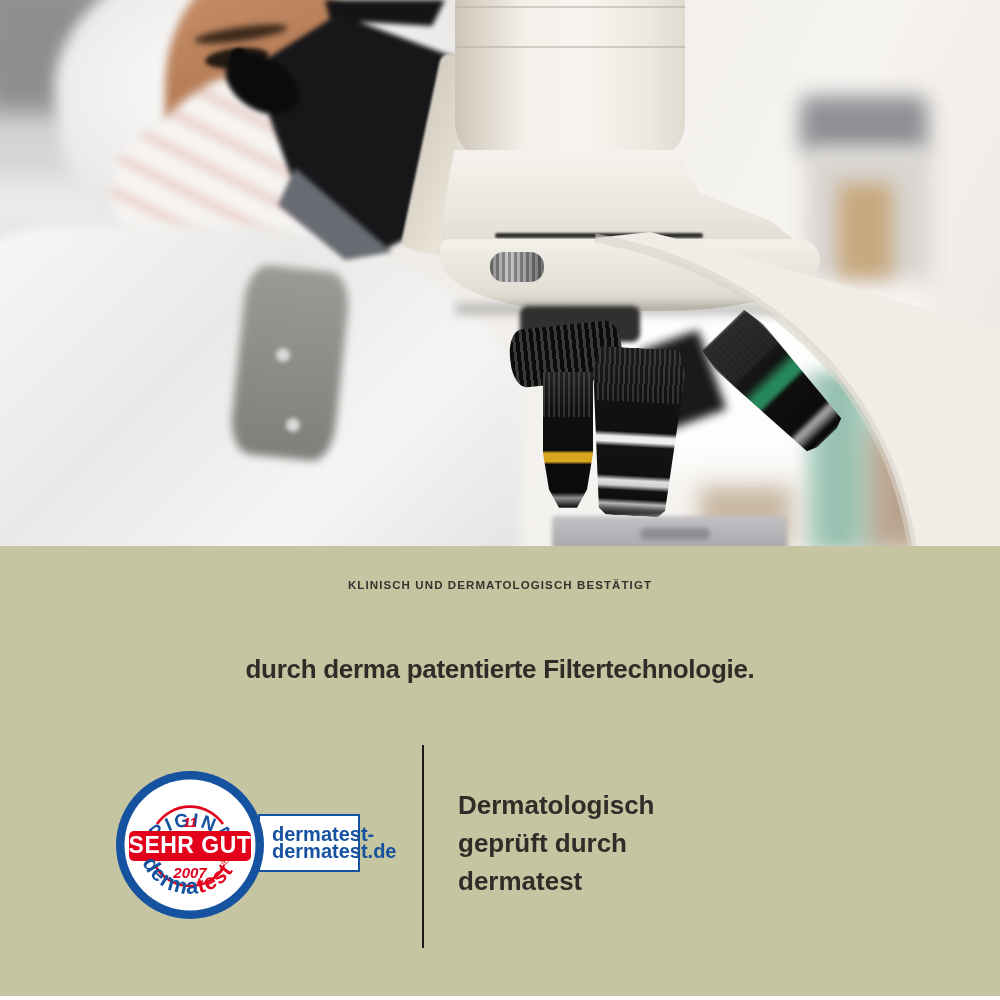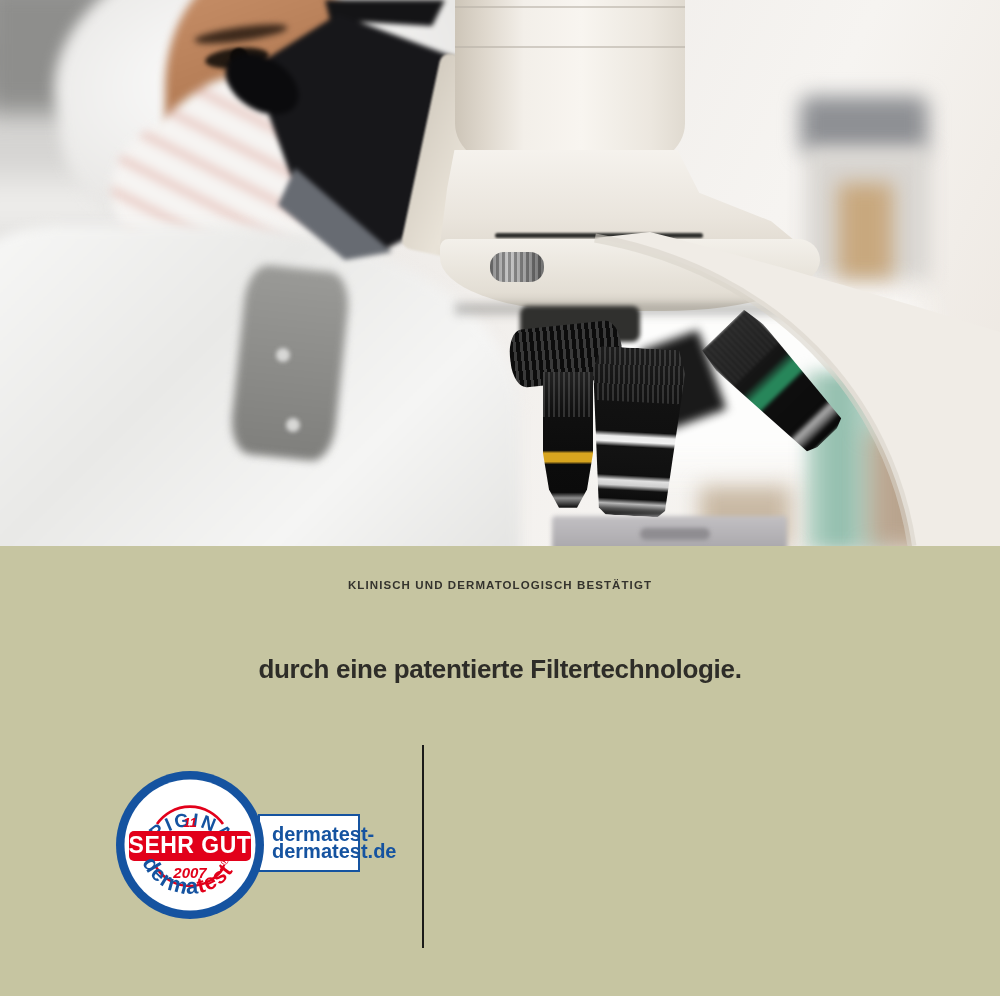--- a/index.html
+++ b/index.html
@@ -167,21 +167,21 @@
         <div class="knurl"></div>
       </div>
     <div class="abs stage"></div>
     <div class="abs stage-knob"></div>
   </div>
 
   <div class="section">
     <div class="eyebrow-line">KLINISCH UND DERMATOLOGISCH BESTÄTIGT</div>
     <div class="heading">
       <br>
-      <span>durch eine patentierte Filtertechnologie.</span>
+      <span>durch derma patentierte Filtertechnologie.</span>
     </div>
 
     <div class="label-box">
       <span>dermatest-</span>
       <span>dermatest.de</span>
     </div>
 
     <svg class="seal" width="152" height="152" viewBox="0 0 152 152">
       <circle cx="76" cy="76" r="74" fill="#1553a0"></circle>
       <circle cx="76" cy="76" r="65.5" fill="#ffffff"></circle>
@@ -200,14 +200,19 @@
       <path d="M 42,98 A 40,40 0 0 0 110,98" stroke="#e2001a" stroke-width="2.4" fill="none"></path>
       <text font-size="22" font-weight="700" letter-spacing="0.8">
         <textPath href="#arcDerma" startOffset="50%" text-anchor="middle">
           <tspan fill="#1553a0">derma</tspan><tspan fill="#e2001a">test</tspan><tspan fill="#e2001a" font-size="11" dy="-9">®</tspan>
         </textPath>
       </text>
     </svg>
 
     <div class="divider"></div>
 
+    <div class="result">
+      <div>Dermatologisch</div>
+      <div>geprüft durch</div>
+      <div>dermatest</div>
+    </div>
   </div>
 </div>
 
 </body></html>

